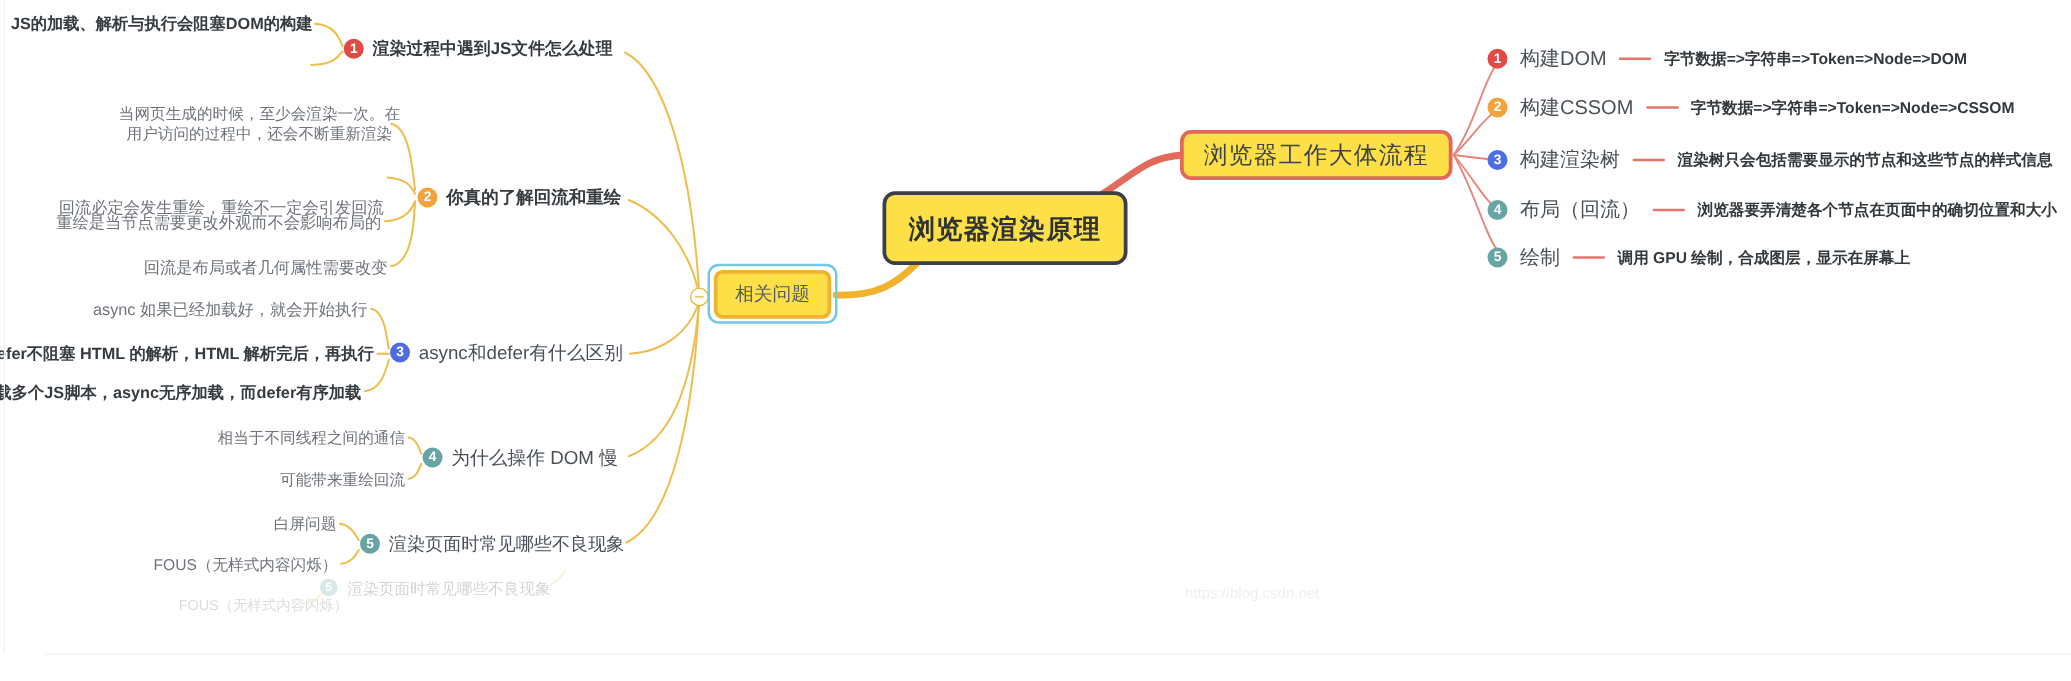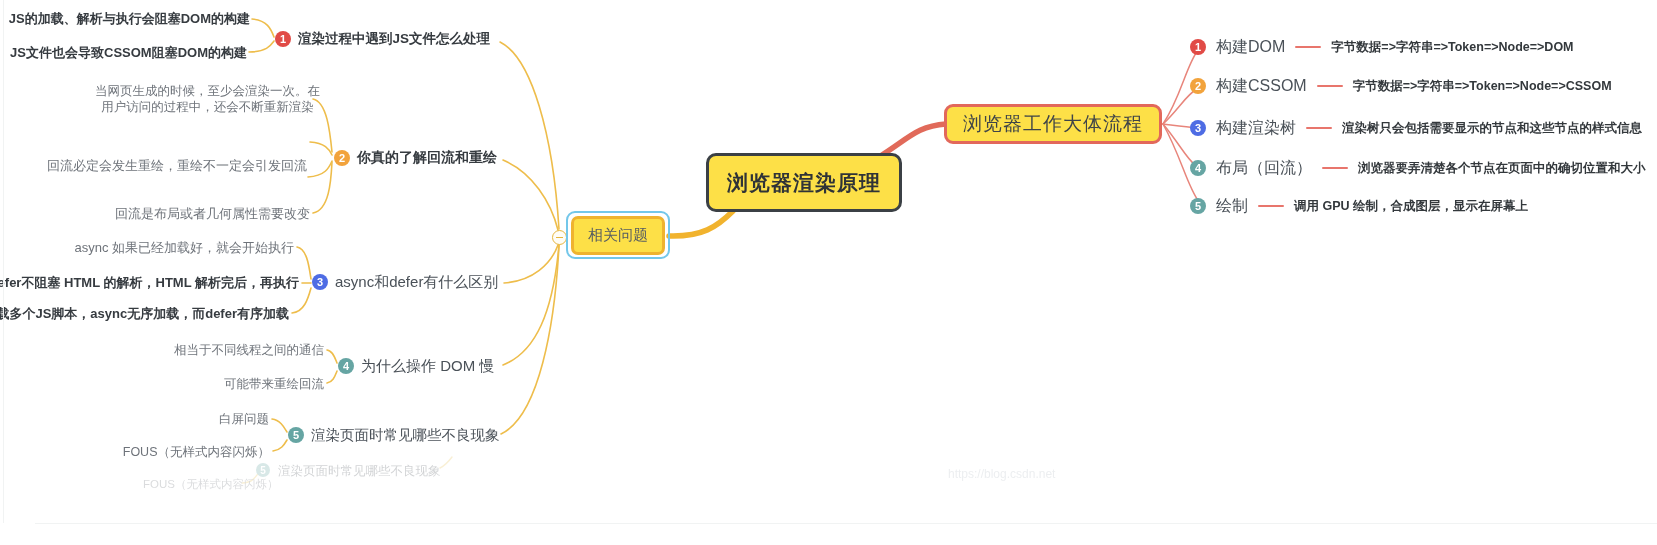--- a/index.html
+++ b/index.html
@@ -87,25 +87,25 @@
     <g stroke="#e8857b" stroke-width="1.5" fill="none" stroke-linecap="round">
       <path d="M1163,124 C1181,97 1186,66 1198,50"></path>
       <path d="M1163,124 C1179,109 1186,95 1198,88"></path>
       <path d="M1163,124 C1179,126 1186,127 1198,128"></path>
       <path d="M1163,124 C1179,143 1186,158 1196,166"></path>
       <path d="M1163,124 C1181,156 1187,186 1199,202"></path>
     </g>
   </svg>
 
   <div class="leaf b" style="right:1407px; top:11px;">JS的加载、解析与执行会阻塞DOM的构建</div>
-  <div class="leaf b" style="right:1410px; top:45px;">JS文件也会导致CSSOM阻塞DOM的构建</div>
 
   <div class="leaf wrap" style="left:95px; top:83px; font-size:12.5px;">当网页生成的时候，至少会渲染一次。在
 用户访问的过程中，还会不断重新渲染</div>
   <div class="leaf" style="right:1350px; top:135px;margin-top:23px;">回流必定会发生重绘，重绘不一定会引发回流</div>
+  <div class="leaf" style="right:1352px; top:170px;">重绘是当节点需要更改外观而不会影响布局的</div>
   <div class="leaf" style="right:1347px; top:206px;">回流是布局或者几何属性需要改变</div>
 
   <div class="leaf" style="right:1363px; top:240px;">async 如果已经加载好，就会开始执行</div>
   <div class="leaf b" style="right:1358px; top:275px;">defer不阻塞 HTML 的解析，HTML 解析完后，再执行</div>
   <div class="leaf b" style="right:1368px; top:306px;">加载多个JS脚本，async无序加载，而defer有序加载</div>
 
   <div class="leaf" style="right:1333px; top:342px; font-size:12.5px;">相当于不同线程之间的通信</div>
   <div class="leaf" style="right:1333px; top:376px; font-size:12.5px;">可能带来重绘回流</div>
 
   <div class="leaf" style="right:1388px; top:411px; font-size:12.5px;">白屏问题</div>

